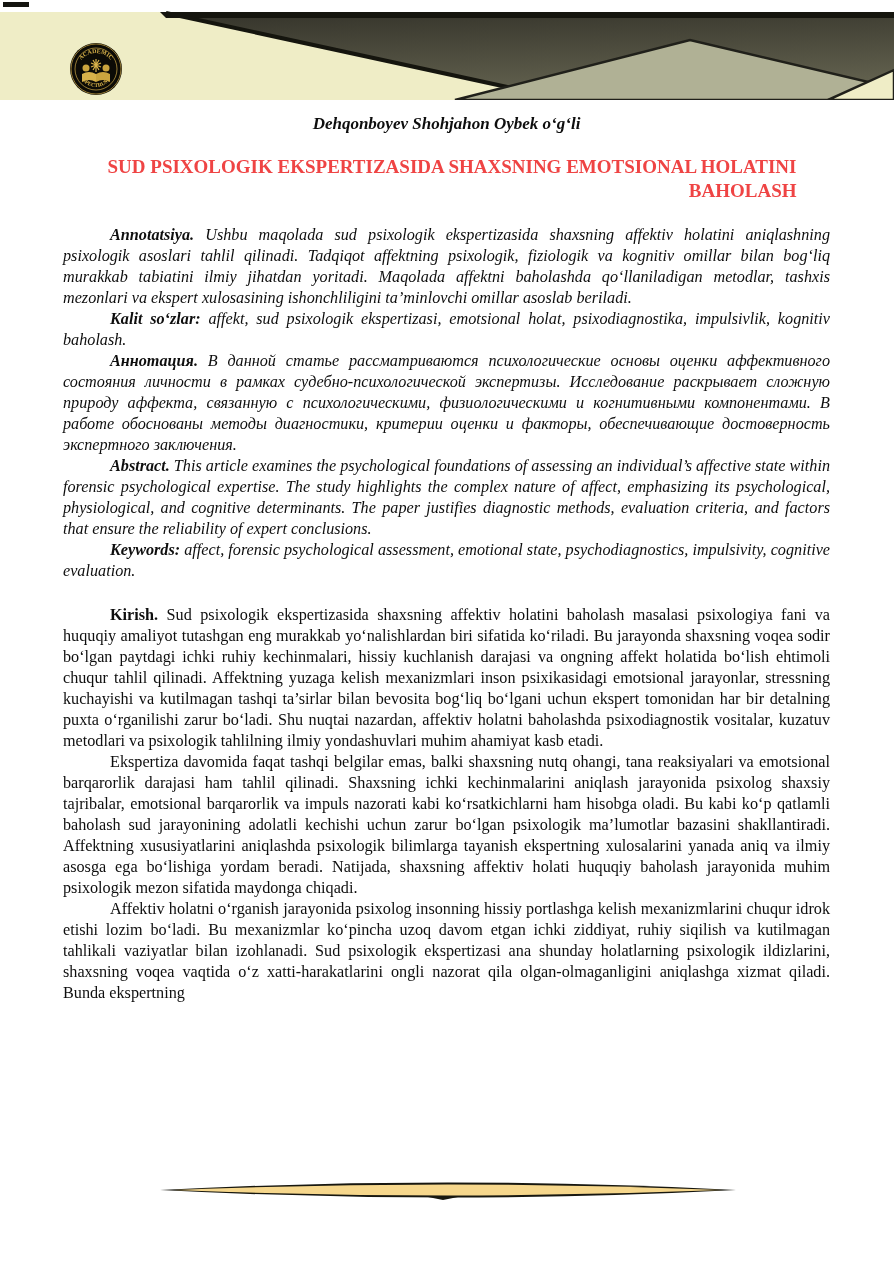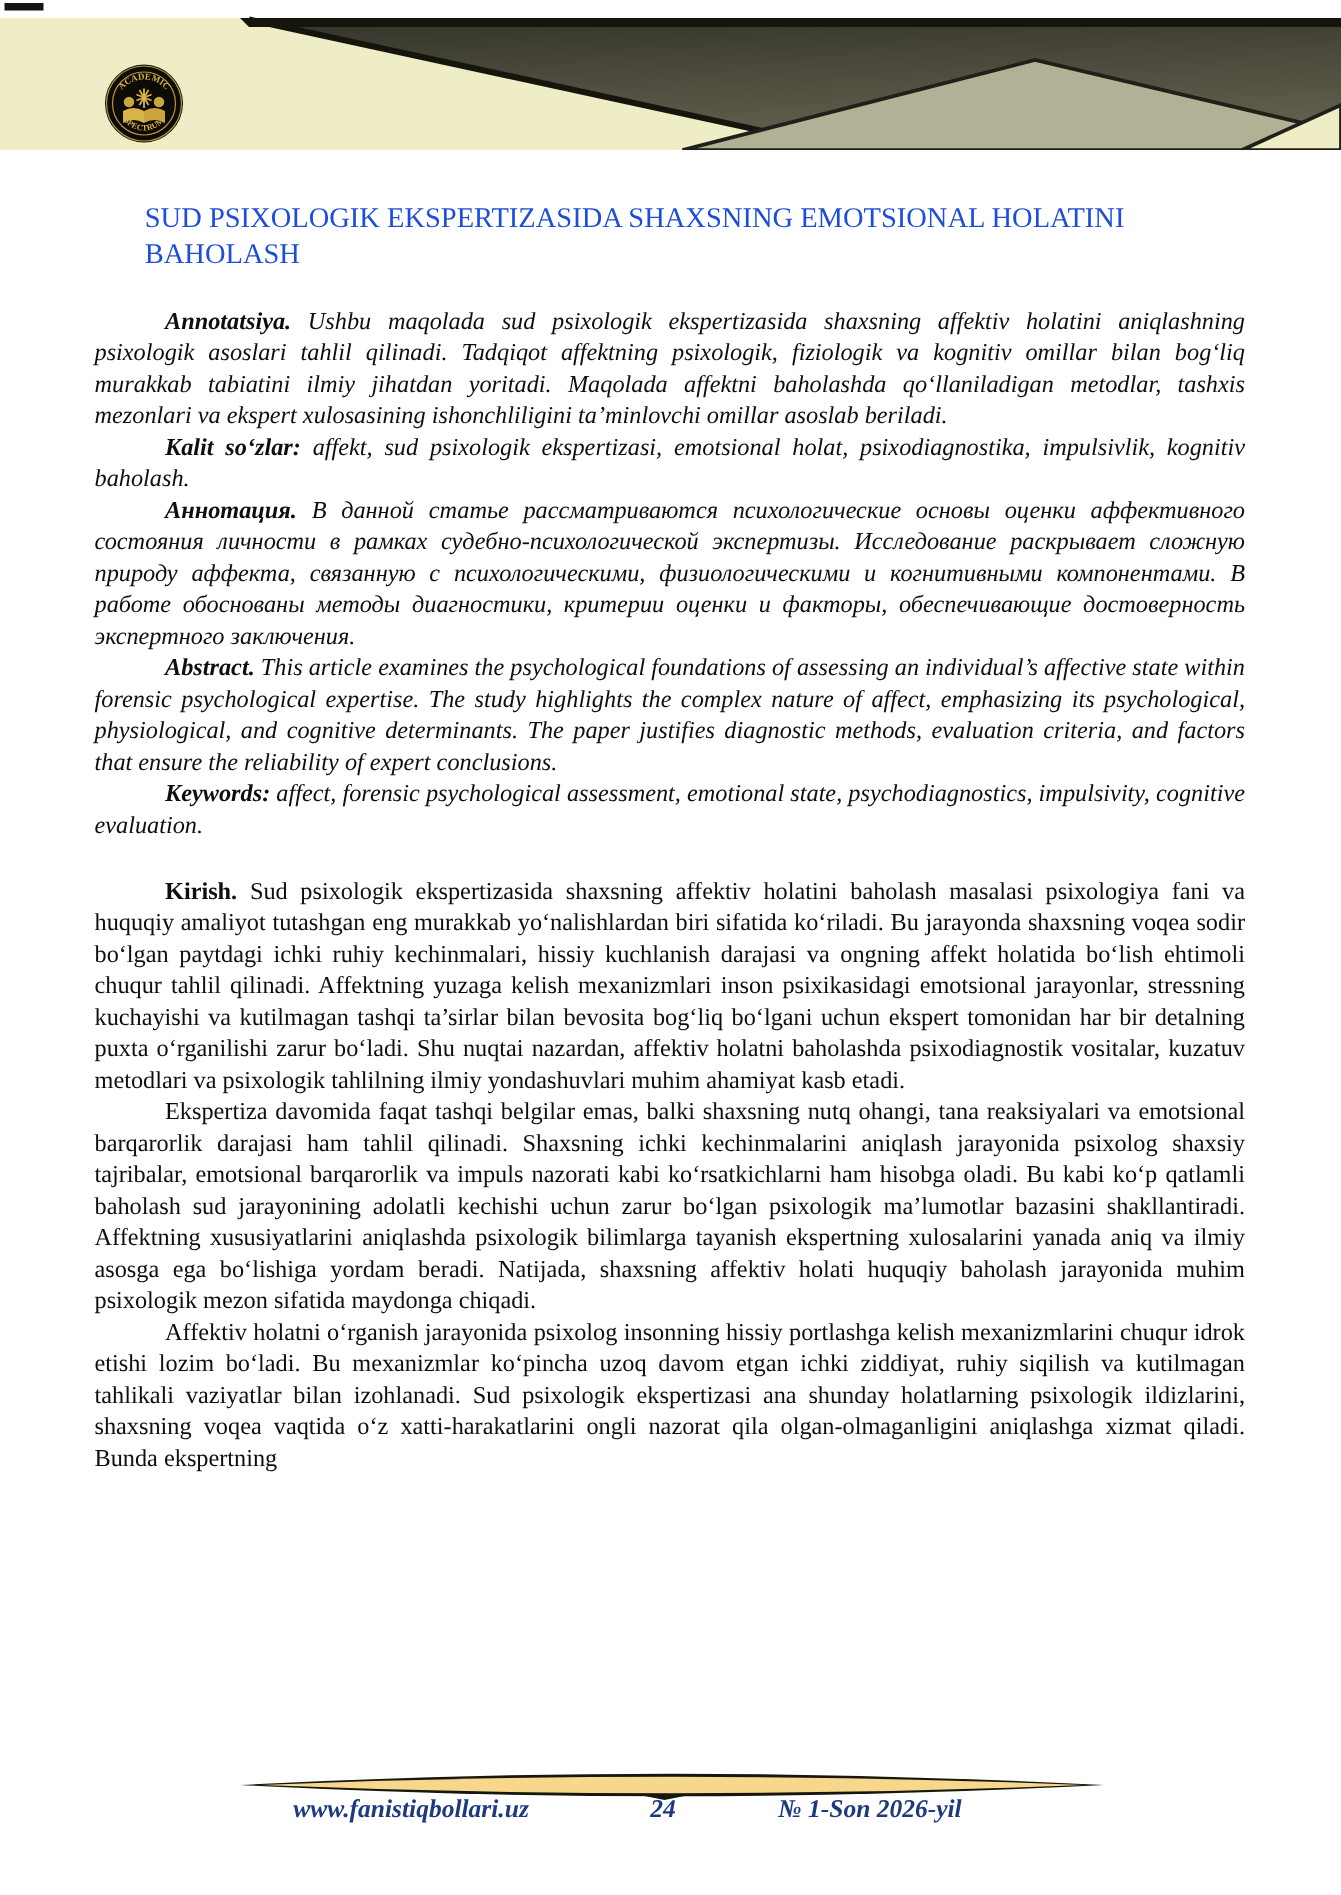--- a/index.html
+++ b/index.html
@@ -11,22 +11,22 @@
   .hdr svg{position:absolute;top:0;left:0;}
   .logo{position:absolute;top:41px;left:68px;width:56px;height:56px;}
   .journal-title{position:absolute;top:48px;left:300px;width:560px;text-align:right;
         font-size:23px;font-weight:bold;font-style:italic;color:#f1c544;
         text-shadow:1px 1px 1px rgba(0,0,0,.55);letter-spacing:.2px;white-space:nowrap;}
 
   
   .main{position:absolute;top:113px;left:63px;width:767px;}
   .author{font-size:17px;font-weight:bold;font-style:italic;text-align:center;line-height:21px;}
   .affiliation{font-size:17px;font-style:italic;text-align:center;line-height:21px;}
-  .article-title{margin:21px auto 0 auto;max-width:700px;text-align:left;
-        font-size:19px;font-weight:normal;color:#1d4ed8;line-height:24px;}
+  .article-title{margin:21px auto 0 auto;max-width:700px;text-align:right;
+        font-size:19px;font-weight:bold;color:#ef4444;line-height:24px;}
   .paras{margin-top:22px;}
   .para{margin:0;font-size:16.2px;line-height:21px;text-align:justify;text-indent:47px;}
   .para.italic{font-style:italic;}
   .para.gap{margin-top:23px;}
   .para .lead{font-weight:bold;}
 
   
   .divider{position:absolute;top:1182px;left:158px;width:580px;height:18px;}
   .footer{position:absolute;top:1196px;left:0;width:894px;height:24px;
         font-size:17px;font-weight:bold;font-style:italic;color:#1d3a7e;}
@@ -85,38 +85,34 @@
 
         <path d="M28,18 L28,31 M23,22 L33,26 M33,22 L23,26 M25,19 L31,29 M31,19 L25,29" stroke="#d8b24a" stroke-width="1.2"></path>
         <circle cx="18" cy="27" r="3.5" fill="#caa43e"></circle>
         <circle cx="38" cy="27" r="3.5" fill="#caa43e"></circle>
       </svg>
     </div>
 
   </div>
 
   <div class="main">
+    <div class="author">Dehqonboyev Shohjahon Oybek o‘g‘li</div>
     <h1 class="article-title">SUD PSIXOLOGIK EKSPERTIZASIDA SHAXSNING EMOTSIONAL HOLATINI BAHOLASH</h1>
     <div class="paras" id="paragraphs">
         <p class="para italic"><b class="lead">Annotatsiya. </b>Ushbu maqolada sud psixologik ekspertizasida shaxsning affektiv holatini aniqlashning psixologik asoslari tahlil qilinadi. Tadqiqot affektning psixologik, fiziologik va kognitiv omillar bilan bog‘liq murakkab tabiatini ilmiy jihatdan yoritadi. Maqolada affektni baholashda qo‘llaniladigan metodlar, tashxis mezonlari va ekspert xulosasining ishonchliligini ta’minlovchi omillar asoslab beriladi.</p>
         <p class="para italic"><b class="lead">Kalit so‘zlar: </b>affekt, sud psixologik ekspertizasi, emotsional holat, psixodiagnostika, impulsivlik, kognitiv baholash.</p>
         <p class="para italic"><b class="lead">Аннотация. </b>В данной статье рассматриваются психологические основы оценки аффективного состояния личности в рамках судебно-психологической экспертизы. Исследование раскрывает сложную природу аффекта, связанную с психологическими, физиологическими и когнитивными компонентами. В работе обоснованы методы диагностики, критерии оценки и факторы, обеспечивающие достоверность экспертного заключения.</p>
         <p class="para italic"><b class="lead">Abstract. </b>This article examines the psychological foundations of assessing an individual’s affective state within forensic psychological expertise. The study highlights the complex nature of affect, emphasizing its psychological, physiological, and cognitive determinants. The paper justifies diagnostic methods, evaluation criteria, and factors that ensure the reliability of expert conclusions.</p>
         <p class="para italic"><b class="lead">Keywords: </b>affect, forensic psychological assessment, emotional state, psychodiagnostics, impulsivity, cognitive evaluation.</p>
         <p class="para gap"><b class="lead">Kirish. </b>Sud psixologik ekspertizasida shaxsning affektiv holatini baholash masalasi psixologiya fani va huquqiy amaliyot tutashgan eng murakkab yo‘nalishlardan biri sifatida ko‘riladi. Bu jarayonda shaxsning voqea sodir bo‘lgan paytdagi ichki ruhiy kechinmalari, hissiy kuchlanish darajasi va ongning affekt holatida bo‘lish ehtimoli chuqur tahlil qilinadi. Affektning yuzaga kelish mexanizmlari inson psixikasidagi emotsional jarayonlar, stressning kuchayishi va kutilmagan tashqi ta’sirlar bilan bevosita bog‘liq bo‘lgani uchun ekspert tomonidan har bir detalning puxta o‘rganilishi zarur bo‘ladi. Shu nuqtai nazardan, affektiv holatni baholashda psixodiagnostik vositalar, kuzatuv metodlari va psixologik tahlilning ilmiy yondashuvlari muhim ahamiyat kasb etadi.</p>
         <p class="para">Ekspertiza davomida faqat tashqi belgilar emas, balki shaxsning nutq ohangi, tana reaksiyalari va emotsional barqarorlik darajasi ham tahlil qilinadi. Shaxsning ichki kechinmalarini aniqlash jarayonida psixolog shaxsiy tajribalar, emotsional barqarorlik va impuls nazorati kabi ko‘rsatkichlarni ham hisobga oladi. Bu kabi ko‘p qatlamli baholash sud jarayonining adolatli kechishi uchun zarur bo‘lgan psixologik ma’lumotlar bazasini shakllantiradi. Affektning xususiyatlarini aniqlashda psixologik bilimlarga tayanish ekspertning xulosalarini yanada aniq va ilmiy asosga ega bo‘lishiga yordam beradi. Natijada, shaxsning affektiv holati huquqiy baholash jarayonida muhim psixologik mezon sifatida maydonga chiqadi.</p>
         <p class="para">Affektiv holatni o‘rganish jarayonida psixolog insonning hissiy portlashga kelish mexanizmlarini chuqur idrok etishi lozim bo‘ladi. Bu mexanizmlar ko‘pincha uzoq davom etgan ichki ziddiyat, ruhiy siqilish va kutilmagan tahlikali vaziyatlar bilan izohlanadi. Sud psixologik ekspertizasi ana shunday holatlarning psixologik ildizlarini, shaxsning voqea vaqtida o‘z xatti-harakatlarini ongli nazorat qila olgan-olmaganligini aniqlashga xizmat qiladi. Bunda ekspertning</p>
       </div>
   </div>
 
   <svg class="divider" viewBox="0 0 580 18">
     <path d="M2,8 Q290,-7 578,8 Q290,23 2,8 Z" fill="#17170f"></path>
     <path d="M16,8 Q290,-3 564,8 Q290,19 16,8 Z" fill="#f6d78c"></path>
     <polygon points="270,15 300,15 285,18" fill="#17170f"></polygon>
   </svg>
 
-  <div class="footer">
-    <span class="f-site">www.fanistiqbollari.uz</span>
-    <span class="f-page">24</span>
-    <span class="f-issue">№ 1-Son 2026-yil</span>
-  </div>
 
 </div>
 
 </body></html>

